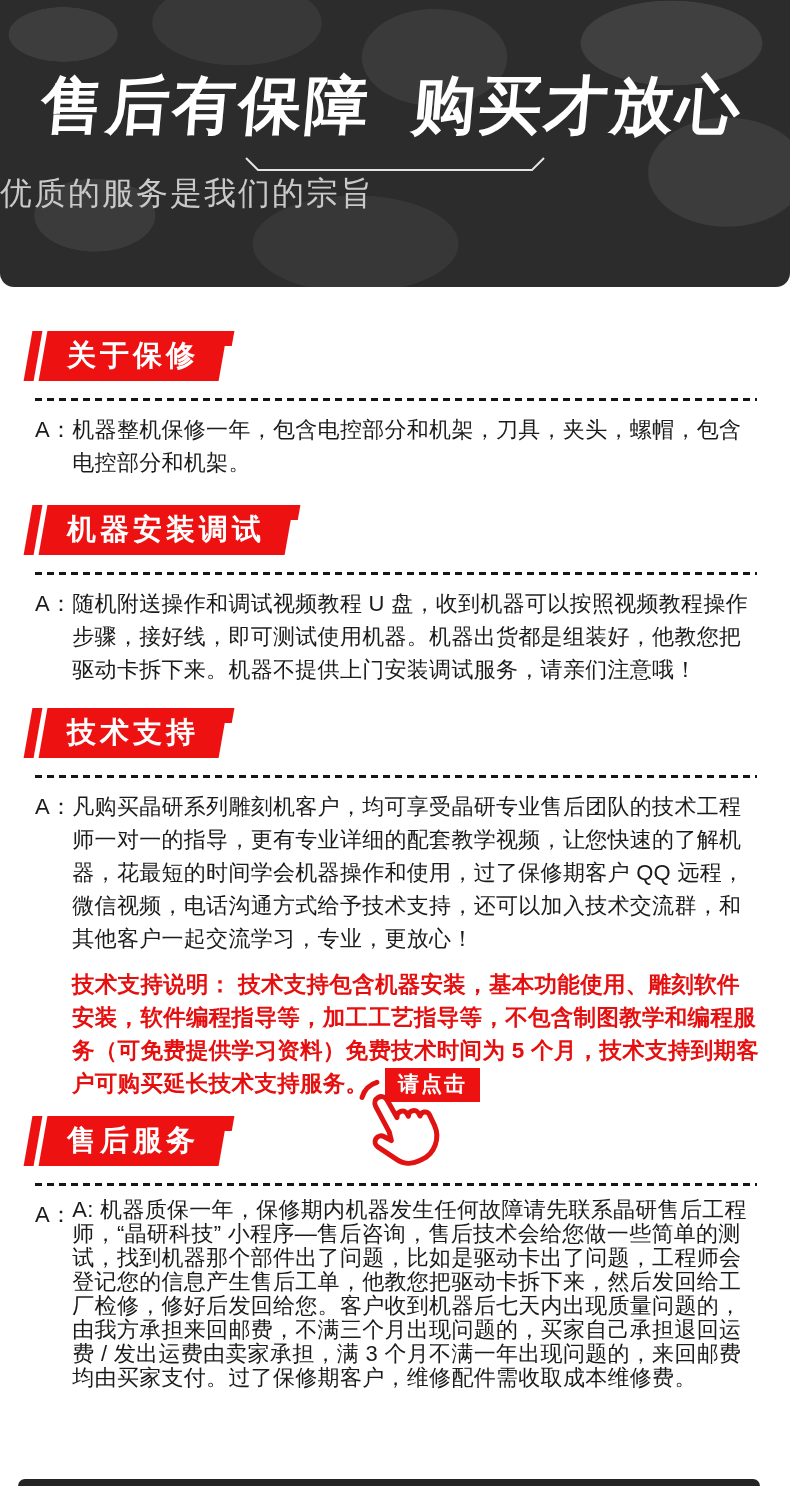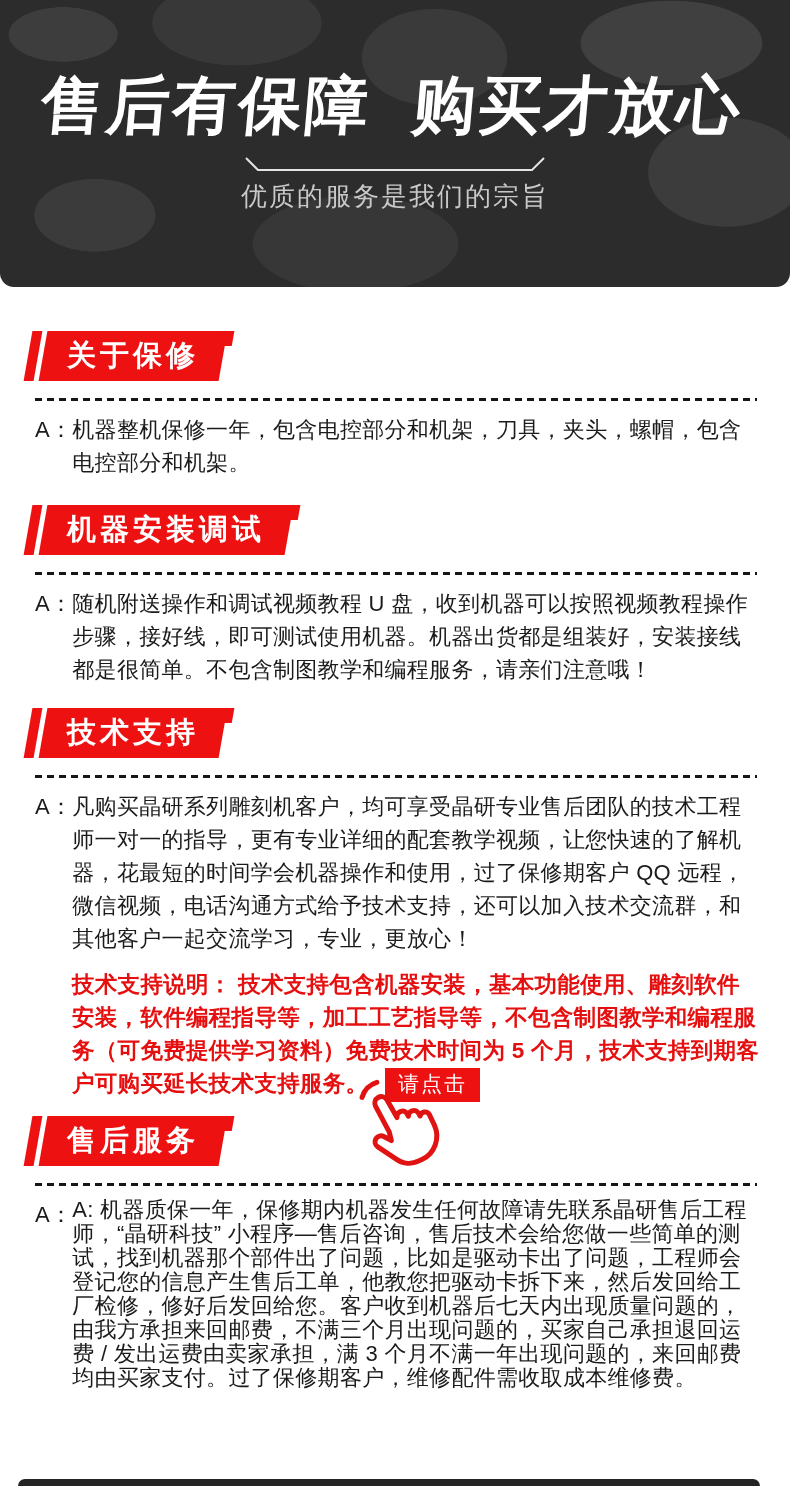--- a/index.html
+++ b/index.html
@@ -27,22 +27,22 @@
   }
   .banner-headline {
     display:flex; justify-content:center; gap:42px;
     padding-top:74px;
     transform:skewX(-5deg);
     color:#ffffff; font-weight:bold; font-size:63px; line-height:1;
     letter-spacing:3px; white-space:nowrap;
   }
   .banner-bracket { display:block; margin:20px auto 0; }
   .banner-sub {
-    margin-top:7px; text-align:center;
-    color:#c9c9c9; font-size:26px; letter-spacing:2px;
+    
+    color:#c9c9c9; font-size:32px; letter-spacing:2px;
   }
 
   
   .sec { position:relative; }
   .sec1 { margin-top:44px; }
   .sec2 { margin-top:26px; }
   .sec3 { margin-top:22px; }
   .sec4 { margin-top:14px; }
 
   
@@ -83,21 +83,21 @@
 
   
   .note {
     margin:13px 30px 0 72px;
     color:#e60f0f; font-weight:bold; font-size:22.5px; line-height:33px;
     letter-spacing:0.3px;
   }
   .click-btn {
     display:inline-block; vertical-align:middle; margin-left:10px;
     border:none; background:#ed1111; color:#ffffff;
-    font-family:inherit; font-weight:normal; font-size:21px;
+    font-family:inherit; font-weight:bold; font-size:21px;
     padding:2px 13px 4px; letter-spacing:2px; cursor:pointer;
   }
 
   
   .hand {
     position:absolute; left:348px; top:1076px; width:96px; height:100px;
     pointer-events:none;
   }
 
   
@@ -139,21 +139,21 @@
   <section class="sec sec2">
     <div class="ribbon">
       <span class="ribbon-back"></span>
       <span class="ribbon-main">
         <span class="ribbon-text">机器安装调试</span>
       </span>
     </div>
     <div class="dashes"></div>
     <div class="para">
       <span class="marker">A：</span>
-      <p>随机附送操作和调试视频教程 U 盘，收到机器可以按照视频教程操作步骤，接好线，即可测试使用机器。机器出货都是组装好，安装接线都是很简单。不包含制图教学和编程服务，请亲们注意哦！</p>
+      <p>随机附送操作和调试视频教程 U 盘，收到机器可以按照视频教程操作步骤，接好线，即可测试使用机器。机器出货都是组装好，他教您把驱动卡拆下来。机器不提供上门安装调试服务，请亲们注意哦！</p>
     </div>
   </section>
 
   <section class="sec sec3">
     <div class="ribbon">
       <span class="ribbon-back"></span>
       <span class="ribbon-main">
         <span class="ribbon-text">技术支持</span>
       </span>
     </div>

